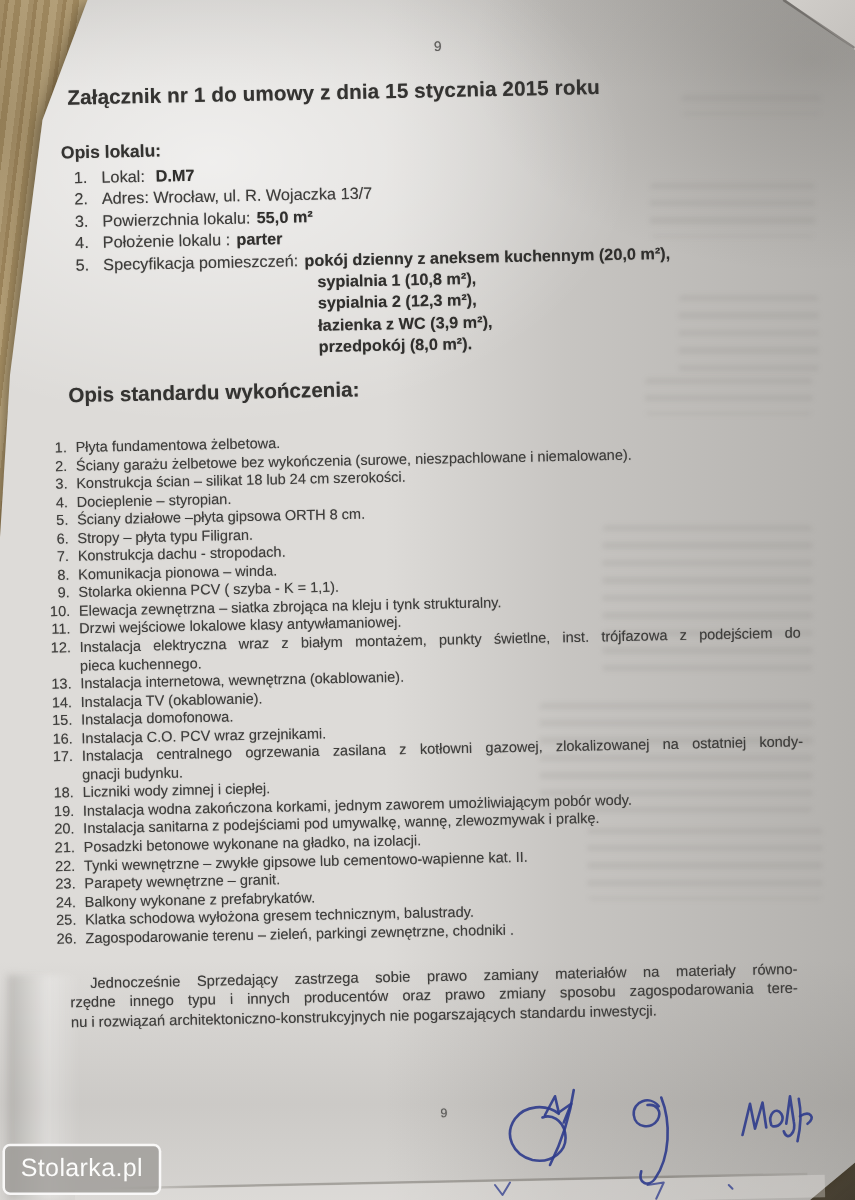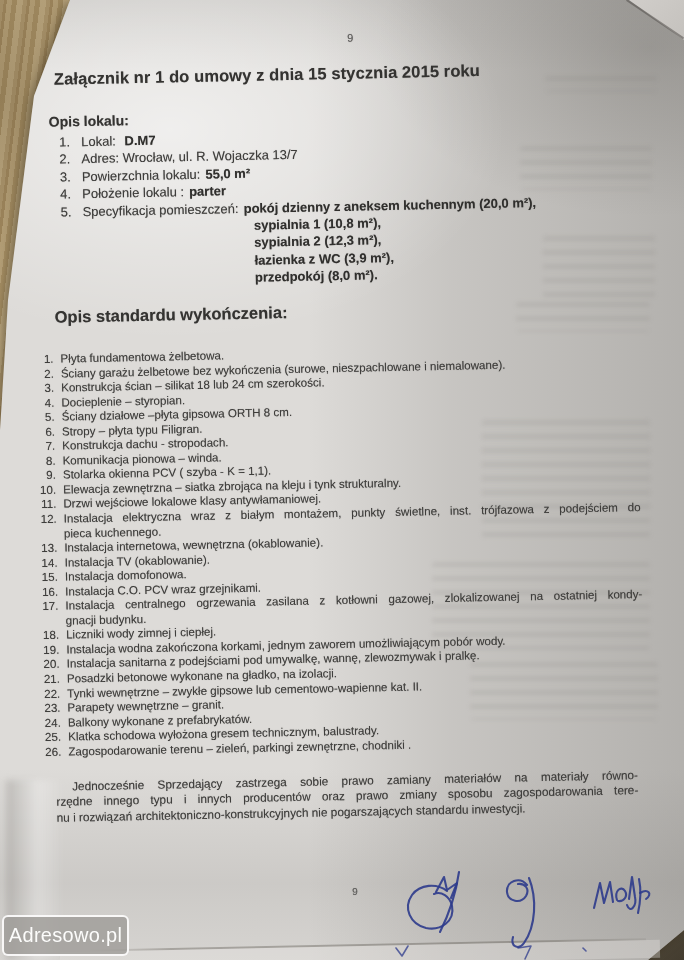--- a/index.html
+++ b/index.html
@@ -338,16 +338,16 @@
       <path d="M639,879 C642,893 640,904 638,913"></path>
       <path d="M640,893 C648,888 653,894 646,899"></path>
     </g>
     <g>
       <path d="M396,948 L402,956 L408,946" class="thin"></path>
       <path d="M583,948 l3,3" class="thin"></path>
     </g>
   </svg>
 
   <div class="watermark">
-    <span>Adresowo.pl</span>
+    <span>Stolarka.pl</span>
   </div>
 
 </div>
 
 </body></html>

